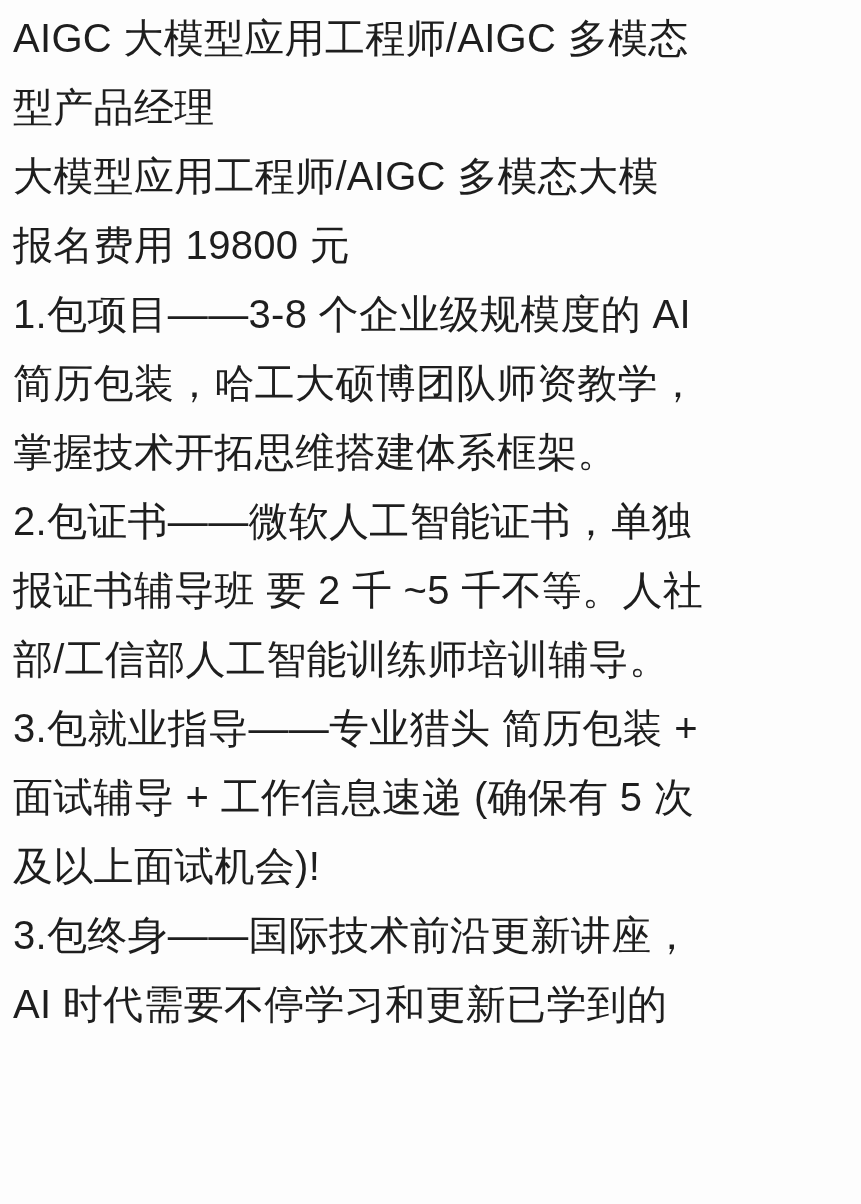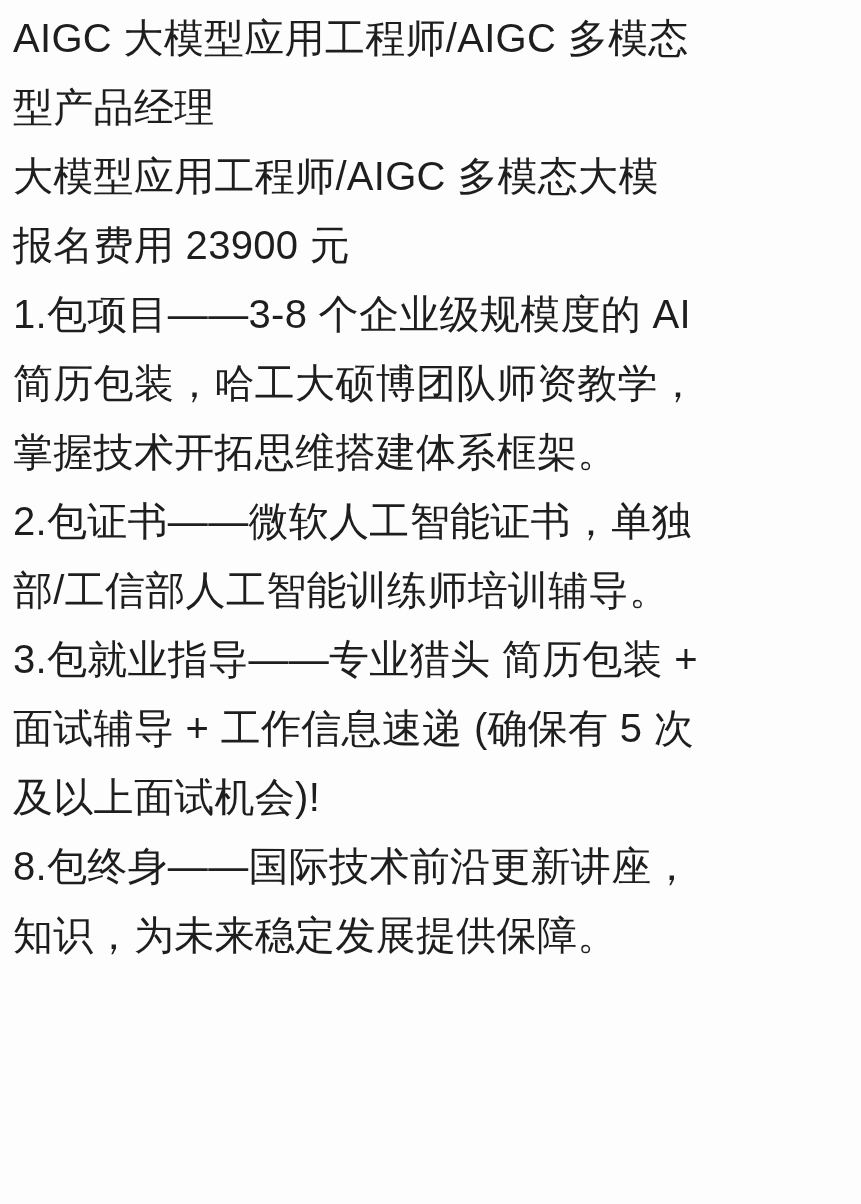--- a/index.html
+++ b/index.html
@@ -28,24 +28,25 @@
       white-space: nowrap;
     }
   </style>
 </head>
 <body>
 
 <div class="page">
   <div class="text-line">AIGC 大模型应用工程师/AIGC 多模态</div>
   <div class="text-line">型产品经理</div>
   <div class="text-line">大模型应用工程师/AIGC 多模态大模</div>
-  <div class="text-line">报名费用 23900 元</div>
+  <div class="text-line">报名费用 19800 元</div>
   <div class="text-line">1.包项目——3-8 个企业级规模度的 AI</div>
   <div class="text-line">简历包装，哈工大硕博团队师资教学，</div>
   <div class="text-line">掌握技术开拓思维搭建体系框架。</div>
   <div class="text-line">2.包证书——微软人工智能证书，单独</div>
+  <div class="text-line">报证书辅导班 要 2 千 ~5 千不等。人社</div>
   <div class="text-line">部/工信部人工智能训练师培训辅导。</div>
   <div class="text-line">3.包就业指导——专业猎头 简历包装 +</div>
   <div class="text-line">面试辅导 + 工作信息速递 (确保有 5 次</div>
   <div class="text-line">及以上面试机会)!</div>
-  <div class="text-line">8.包终身——国际技术前沿更新讲座，</div>
-  <div class="text-line">知识，为未来稳定发展提供保障。</div>
+  <div class="text-line">3.包终身——国际技术前沿更新讲座，</div>
+  <div class="text-line">AI 时代需要不停学习和更新已学到的</div>
 </div>
 
 </body></html>

